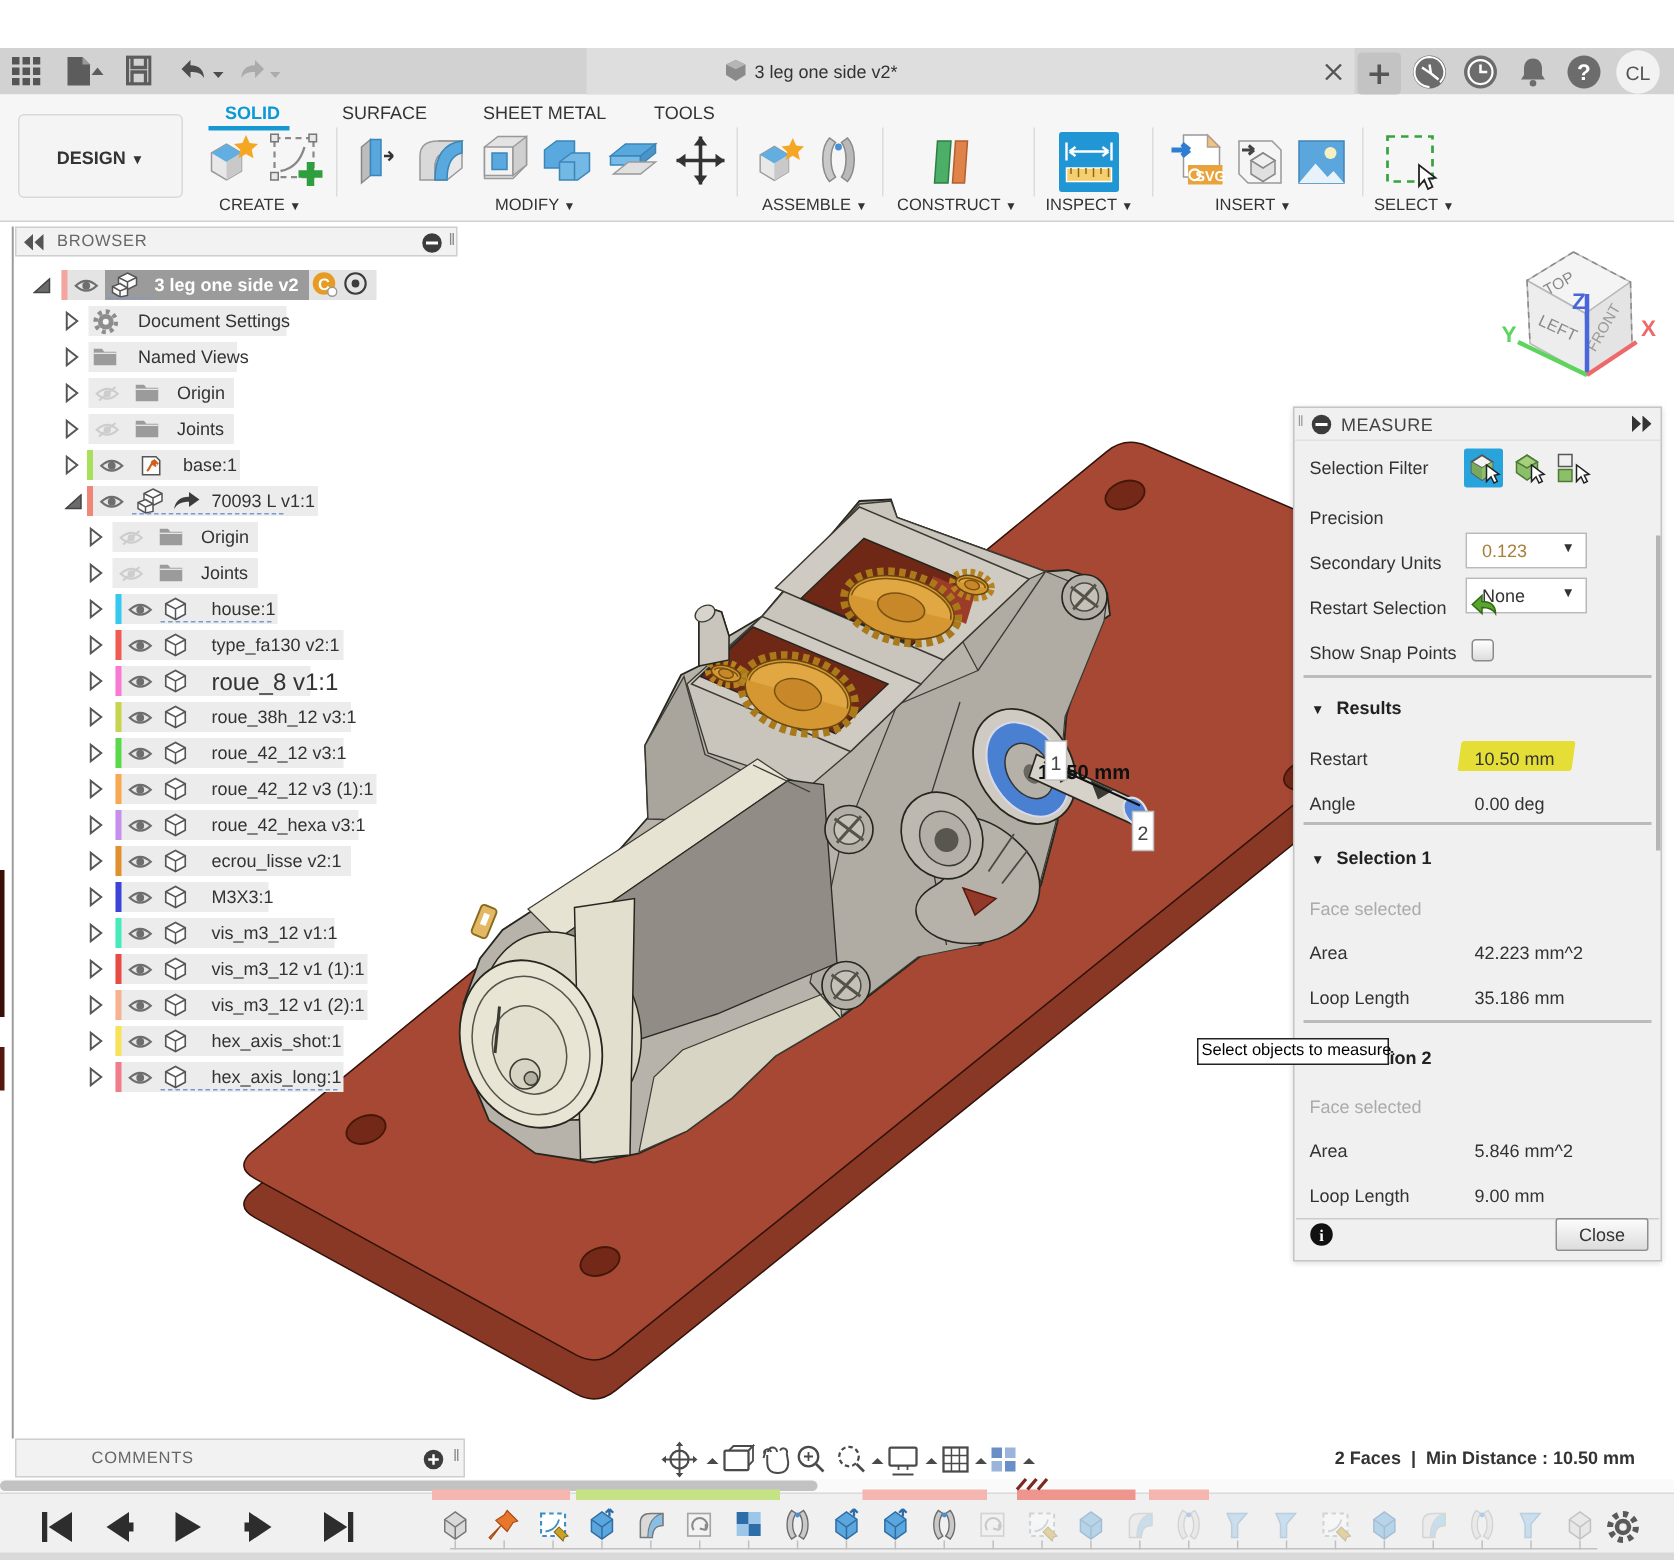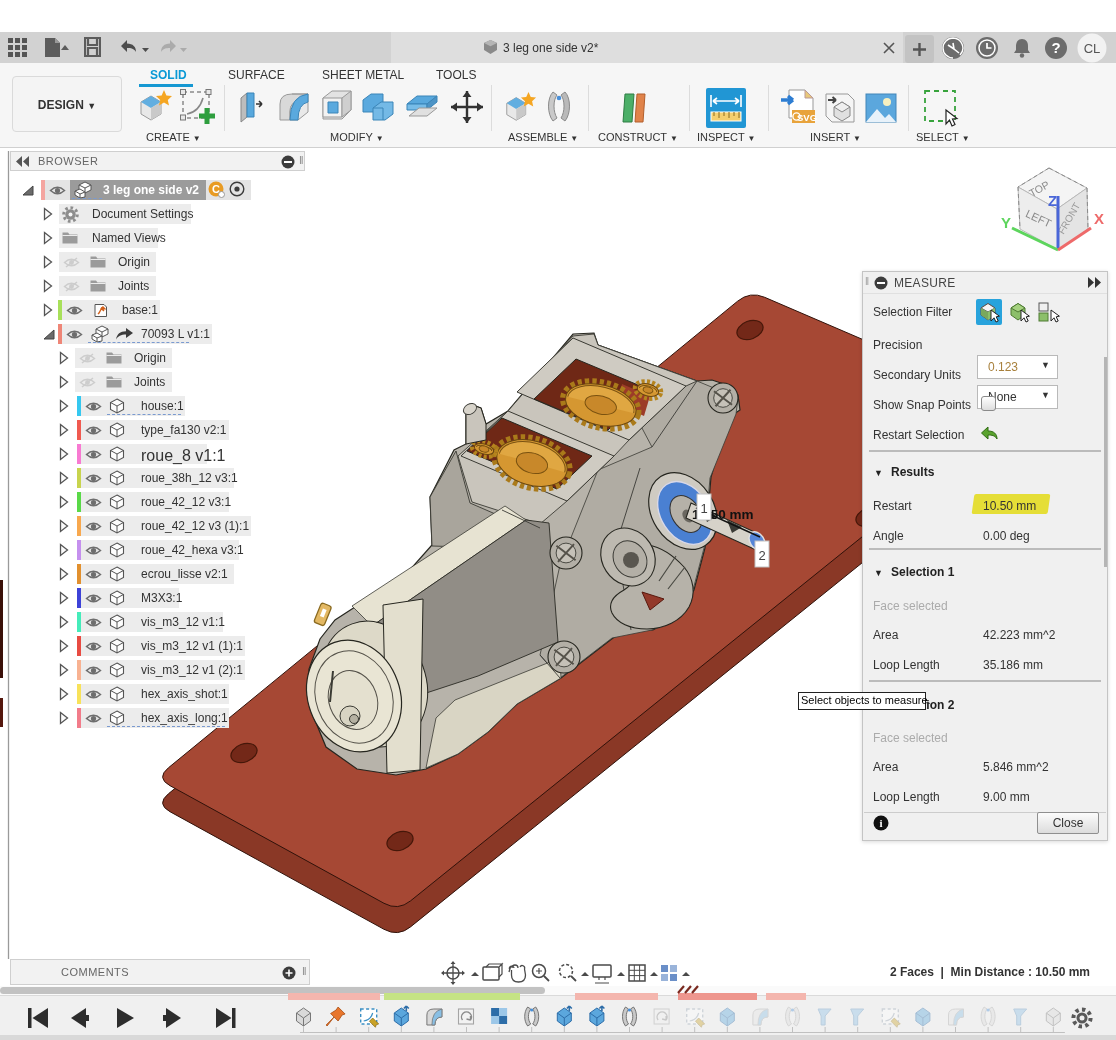--- a/index.html
+++ b/index.html
@@ -740,28 +740,28 @@
       </div>
     </div>
     <div class="mrow">
       <div class="mlabel">Secondary Units</div>
       <div class="mdrop">
         <span style="position:absolute;left:10px;top:4px;color:#333">None</span>
         <span style="position:absolute;right:7px;top:4px;font-size:9px;color:#333">▼</span>
       </div>
     </div>
     <div class="mrow">
-      <div class="mlabel">Show Snap Points</div>
-      <div class="abs" style="left:118px;top:6px;width:15px;height:15px;background:linear-gradient(#fff,#ddd);border:1px solid #8a8a8a;border-radius:3px"></div>
-    </div>
-    <div class="mrow">
       <div class="mlabel">Restart Selection</div>
       <svg class="abs" style="left:117px;top:5px" width="20" height="20" viewBox="0 0 20 20">
         <path d="M8 2 L8 6 C14 6 17 9 17 14 C15 10.5 12 10 8 10 L8 14 L1.5 8 Z" fill="#5aa32e" stroke="#2e6b12" stroke-width="1"></path>
       </svg>
+    </div>
+    <div class="mrow">
+      <div class="mlabel">Show Snap Points</div>
+      <div class="abs" style="left:118px;top:6px;width:15px;height:15px;background:linear-gradient(#fff,#ddd);border:1px solid #8a8a8a;border-radius:3px"></div>
     </div>
     <div class="mdiv"></div>
     <div class="msec" style="height:36px">
       <span style="position:absolute;left:11px;top:16px;font-size:9px">▼</span>
       <span style="position:absolute;left:28px;top:13px">Results</span>
     </div>
     <div class="mrow">
       <div class="mlabel" style="top:11px">Restart</div>
       <div class="abs" style="left:110px;top:6px;width:76px;height:20px;background:#e5de37;border-radius:2px;transform:skewX(-8deg)"></div>
       <div class="mval" style="top:11px">10.50 mm</div>

